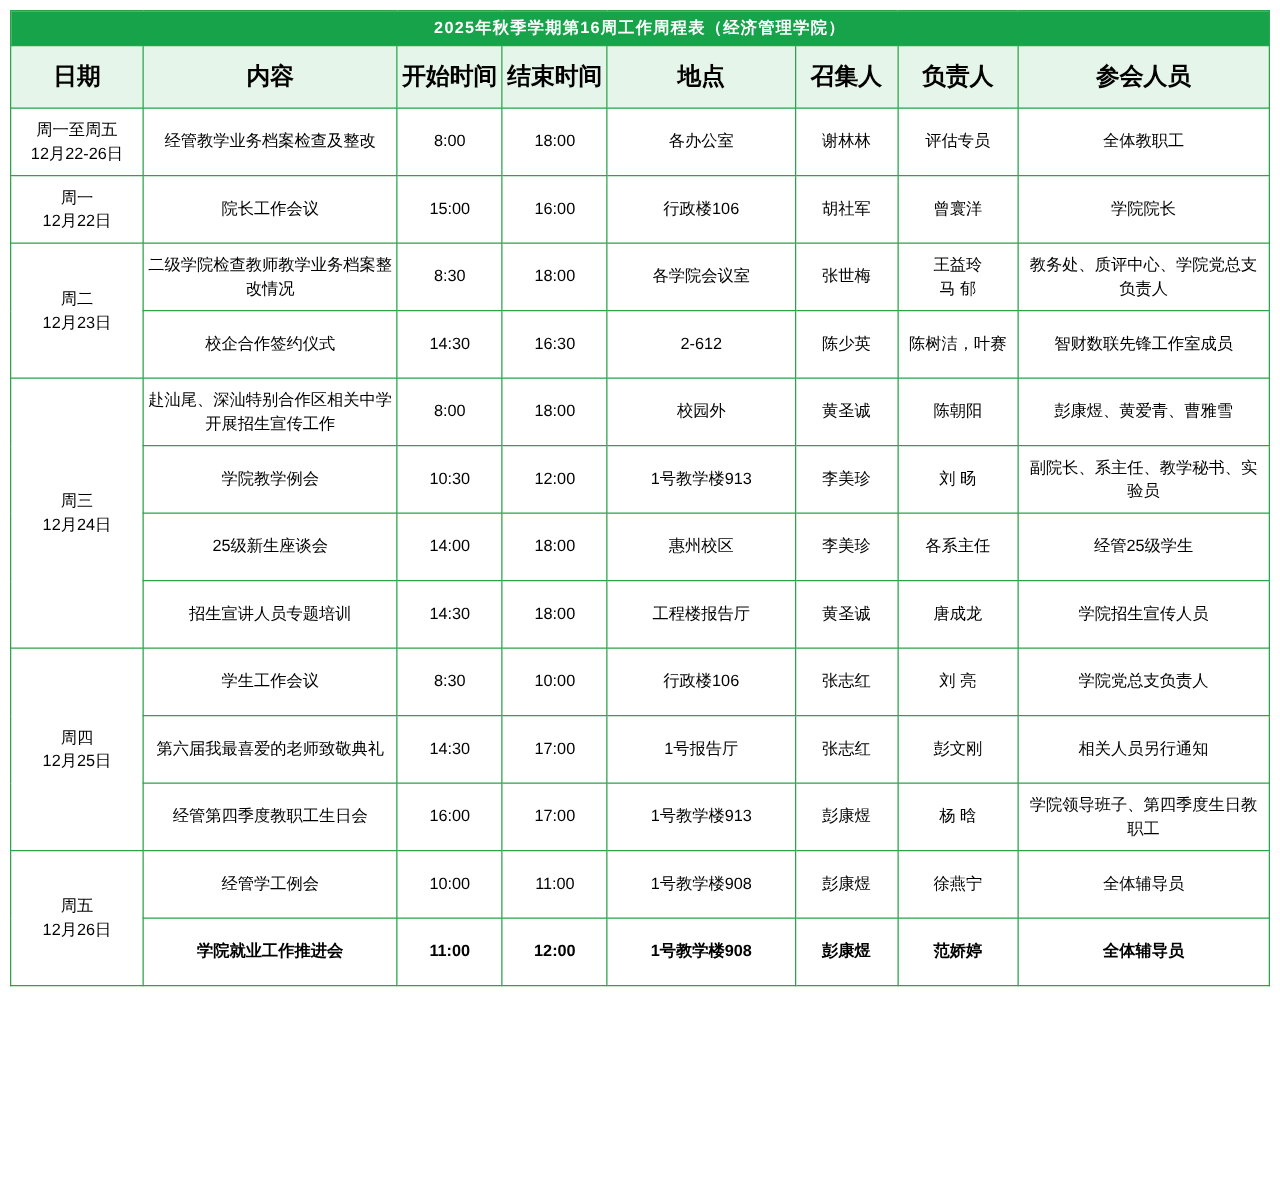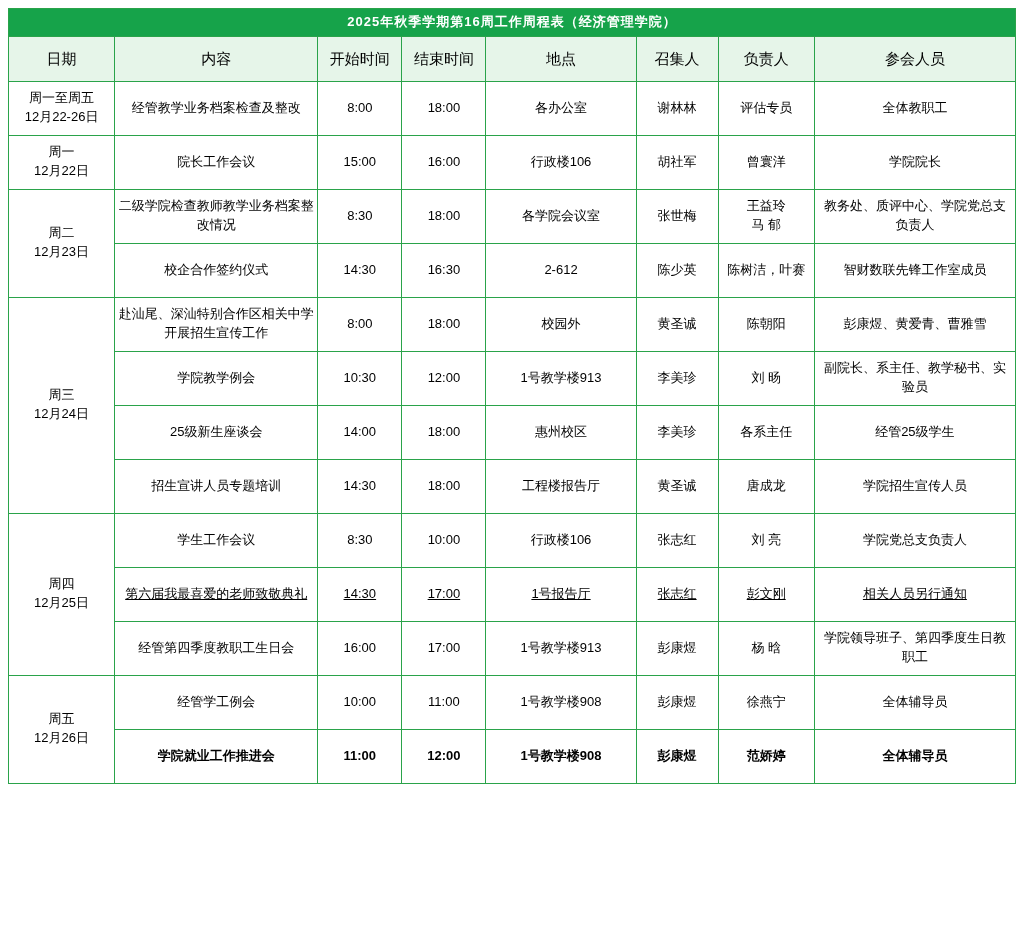--- a/index.html
+++ b/index.html
@@ -38,22 +38,22 @@
     background: #16a34a;
     color: #ffffff;
     font-size: 24px;
     font-weight: bold;
     letter-spacing: 1px;
     padding: 12px 4px 13px 4px;
     border: 1px solid #16a34a;
   }
   thead.head-row th {
     background: #e6f5e9;
-    font-size: 15px;
-    font-weight: normal;
+    font-size: 19px;
+    font-weight: bold;
     padding: 11px 3px;
   }
   td.daycell {
     font-size: 13px;
     line-height: 1.6;
   }
   td.content {
     font-size: 13px;
     padding-left: 6px;
     padding-right: 6px;
@@ -195,21 +195,21 @@
             <div>12月25日</div>
           </td>
           <td class="content">学生工作会议</td>
           <td>8:30</td>
           <td>10:00</td>
           <td>行政楼106</td>
           <td>张志红</td>
           <td>刘  亮</td>
           <td>学院党总支负责人</td>
         </tr>
-        <tr style="height: 54px; text-decoration: underline;">
+        <tr style="height: 54px;">
           <td class="content">第六届我最喜爱的老师致敬典礼</td>
           <td>14:30</td>
           <td>17:00</td>
           <td>1号报告厅</td>
           <td>张志红</td>
           <td>彭文刚</td>
           <td>相关人员另行通知</td>
         </tr>
         <tr style="height: 54px;">
           <td class="content">经管第四季度教职工生日会</td>

